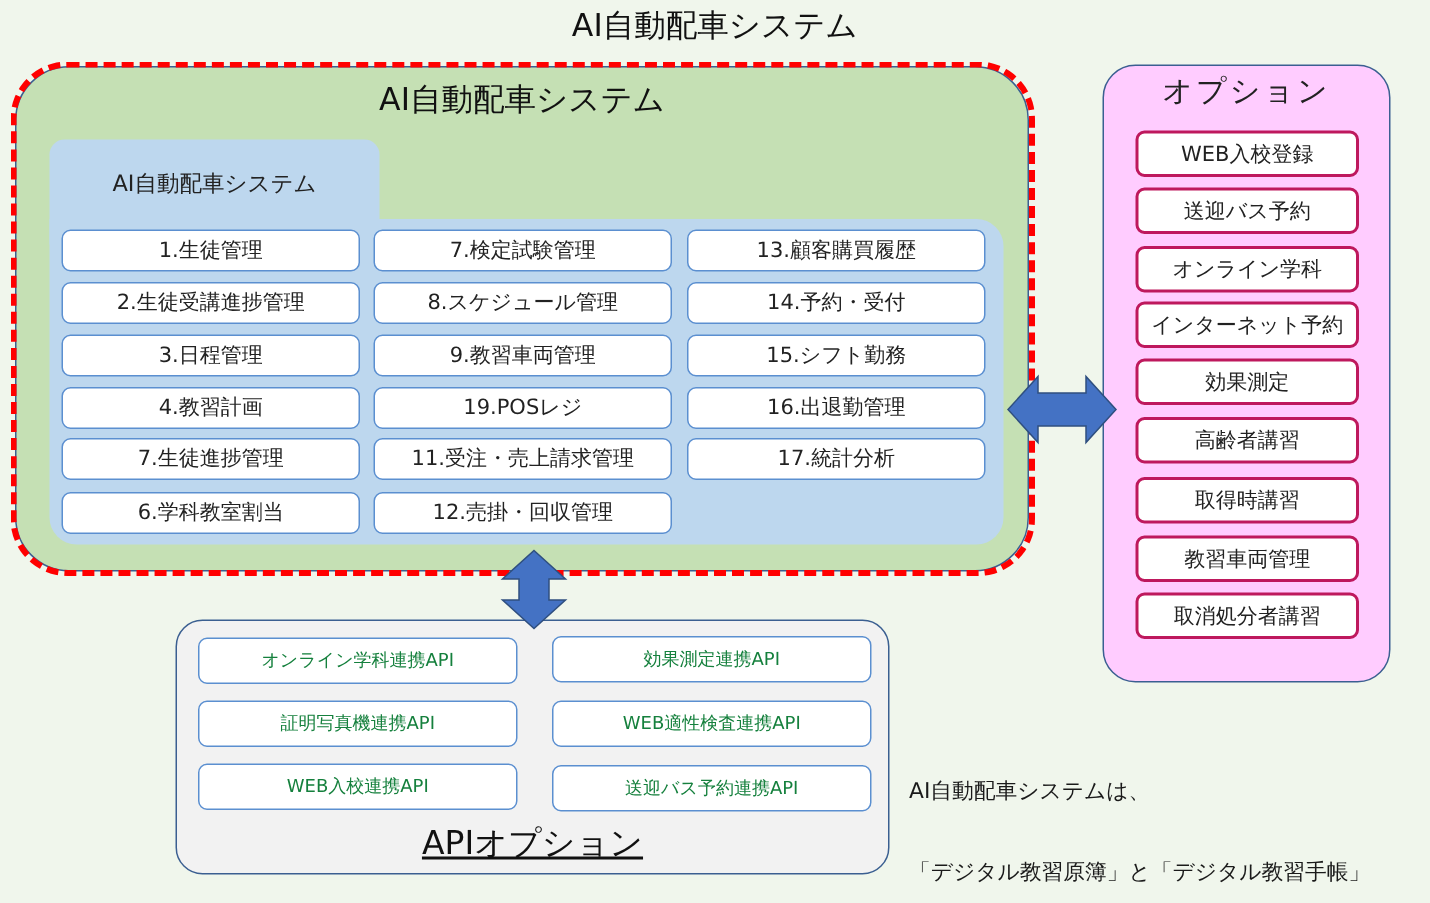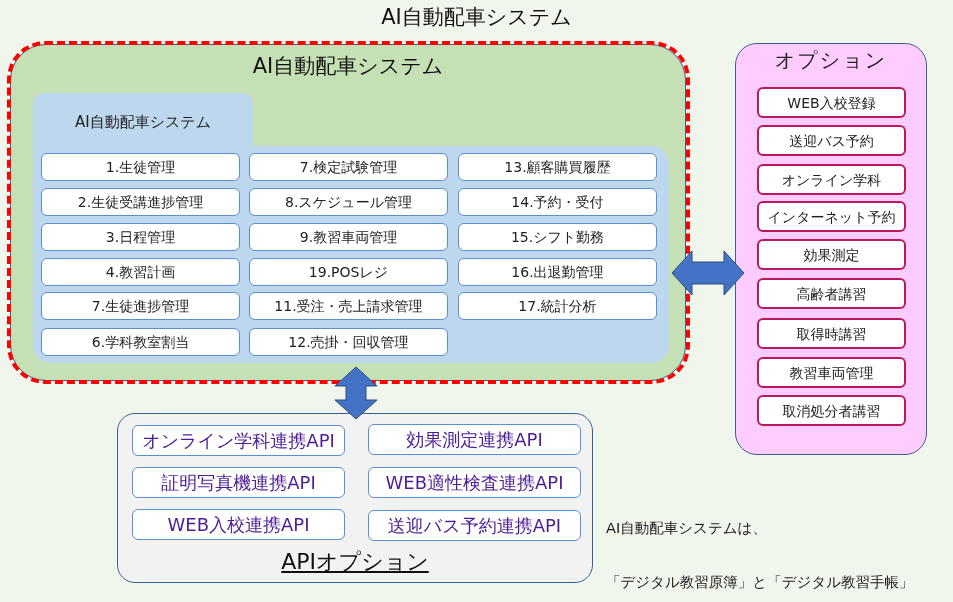--- a/index.html
+++ b/index.html
@@ -62,21 +62,21 @@
     font-size:14px; color:#222; text-align:center; line-height:29px; cursor:pointer;
   }
   
   .api-box {
     left:117px; top:413px; width:476px; height:170px; box-sizing:border-box;
     background:#f2f2f2; border:1px solid #3b5f91; border-radius:18px;
   }
   .api {
     position:absolute; width:213px; height:31px; box-sizing:border-box;
     background:#fff; border:1px solid #5b8fd0; border-radius:6px;
-    font-size:18px; color:#4c1d95; text-align:center; line-height:29px; cursor:pointer;
+    font-size:12px; color:#15803d; text-align:center; line-height:29px; cursor:pointer;
   }
   .api-title {
     left:117px; top:547px; width:476px; text-align:center; font-size:22px; color:#111;text-decoration:underline;
   }
   .note {
     left:606px; top:483px; width:347px; font-size:14.5px; line-height:18px; color:#1a1a1a;
     white-space:pre;
   }
   svg.arrow { position:absolute; overflow:visible; }
 </style>

